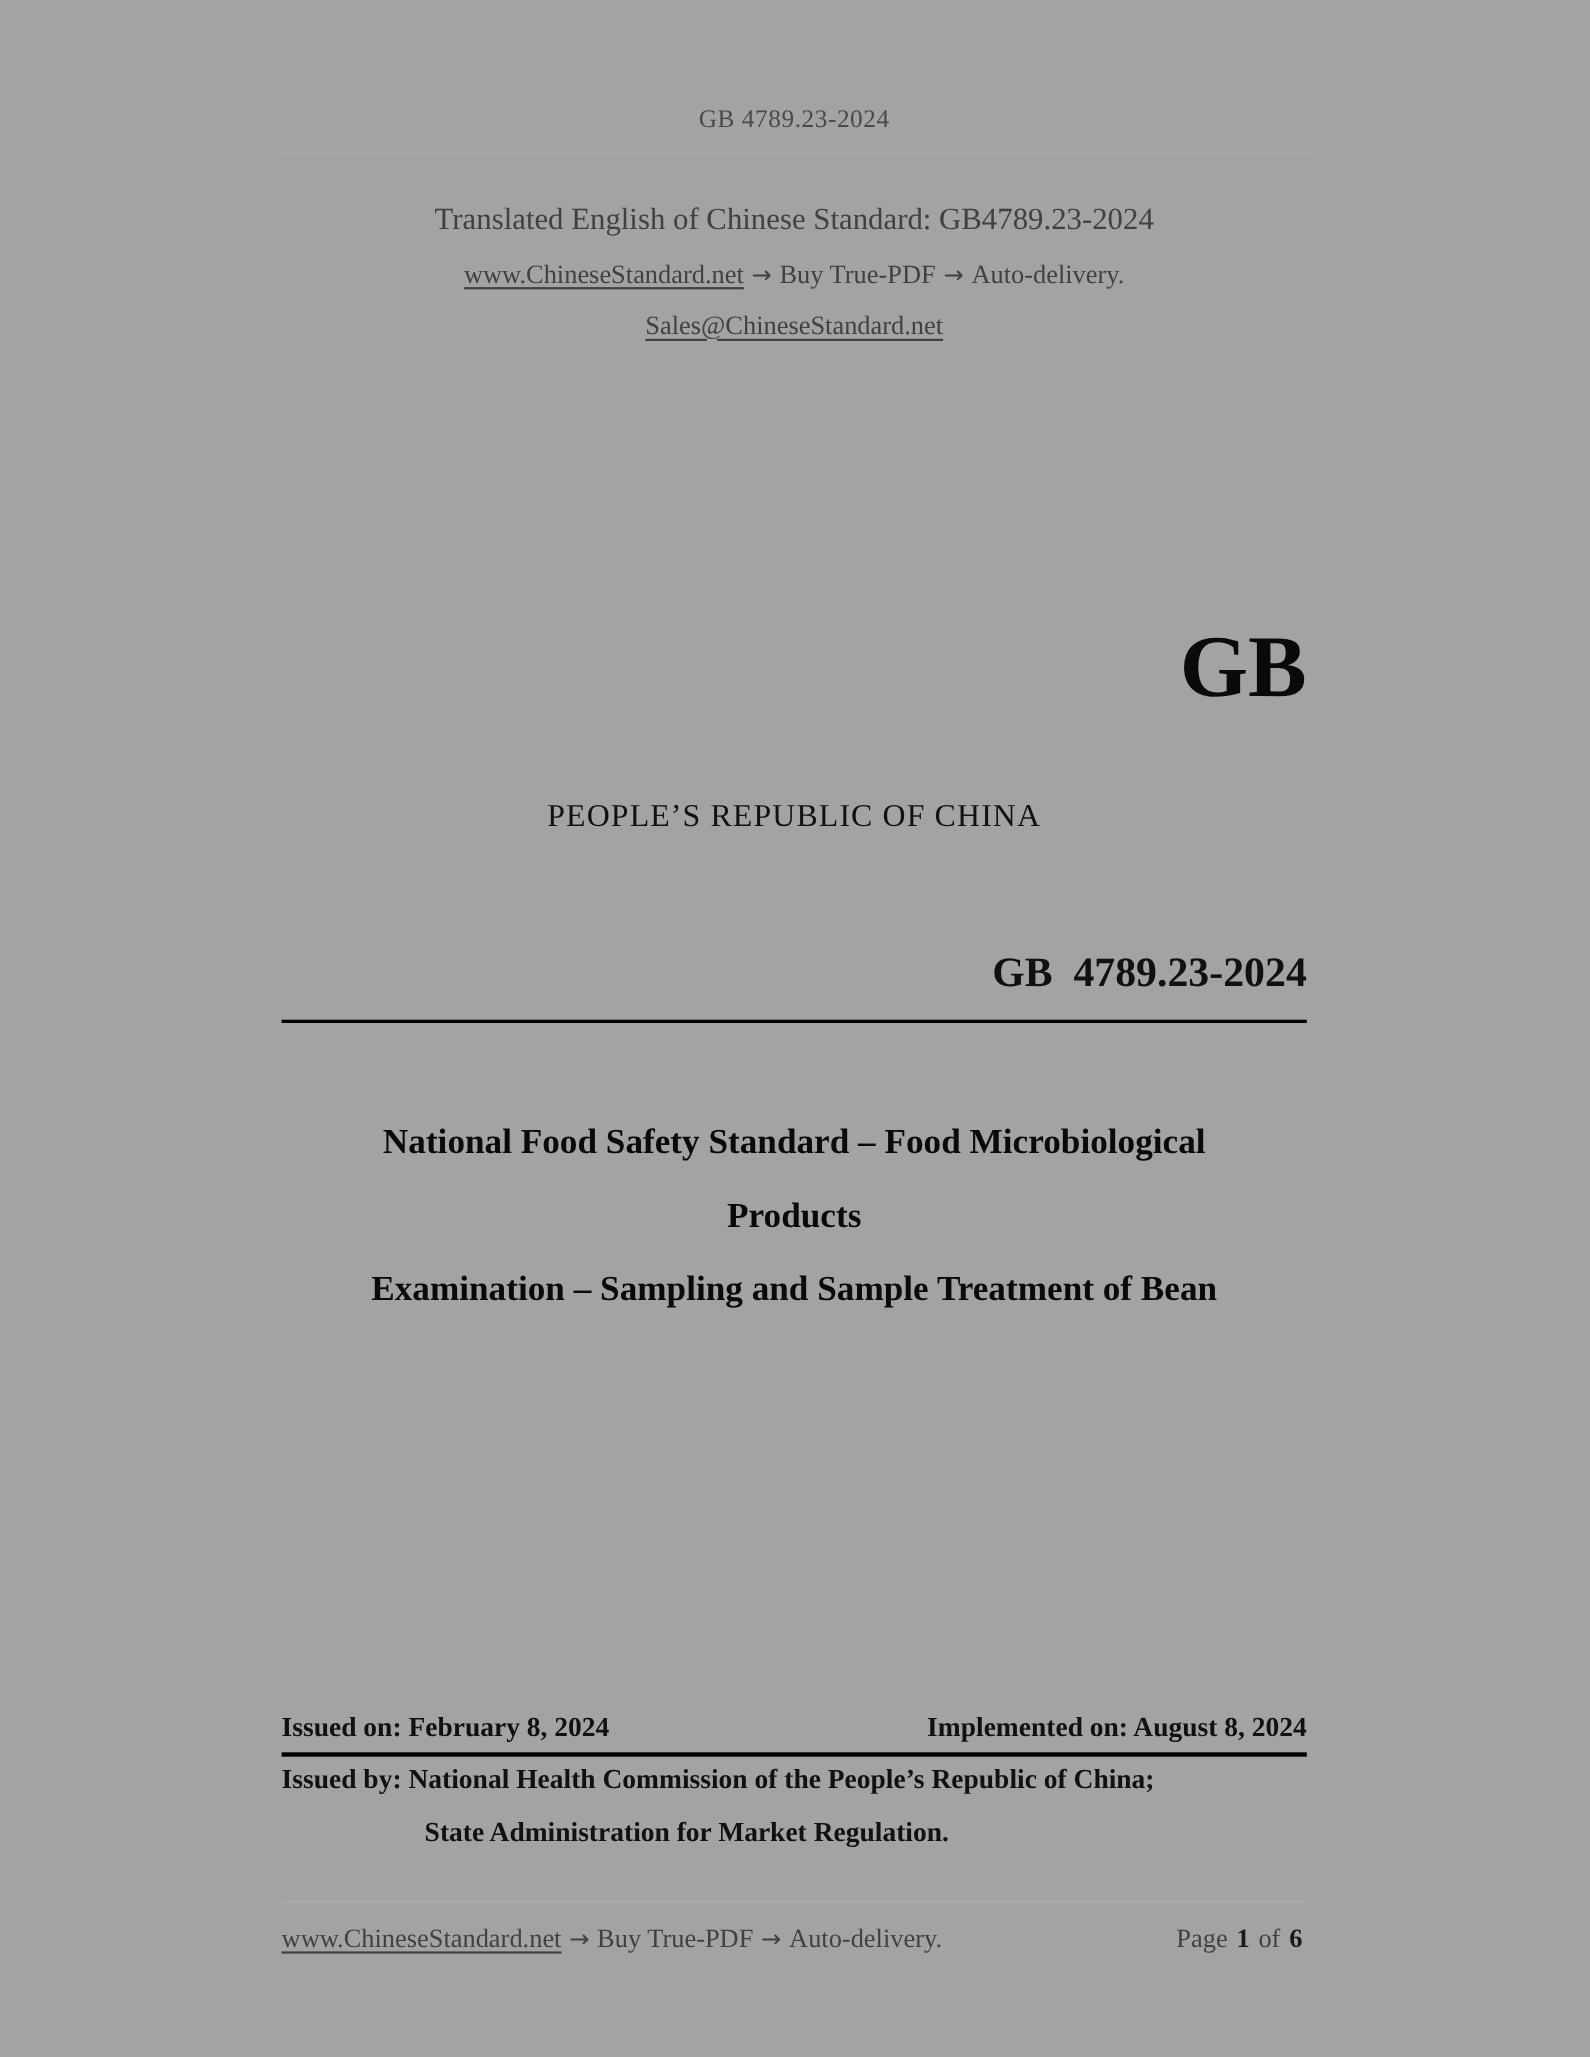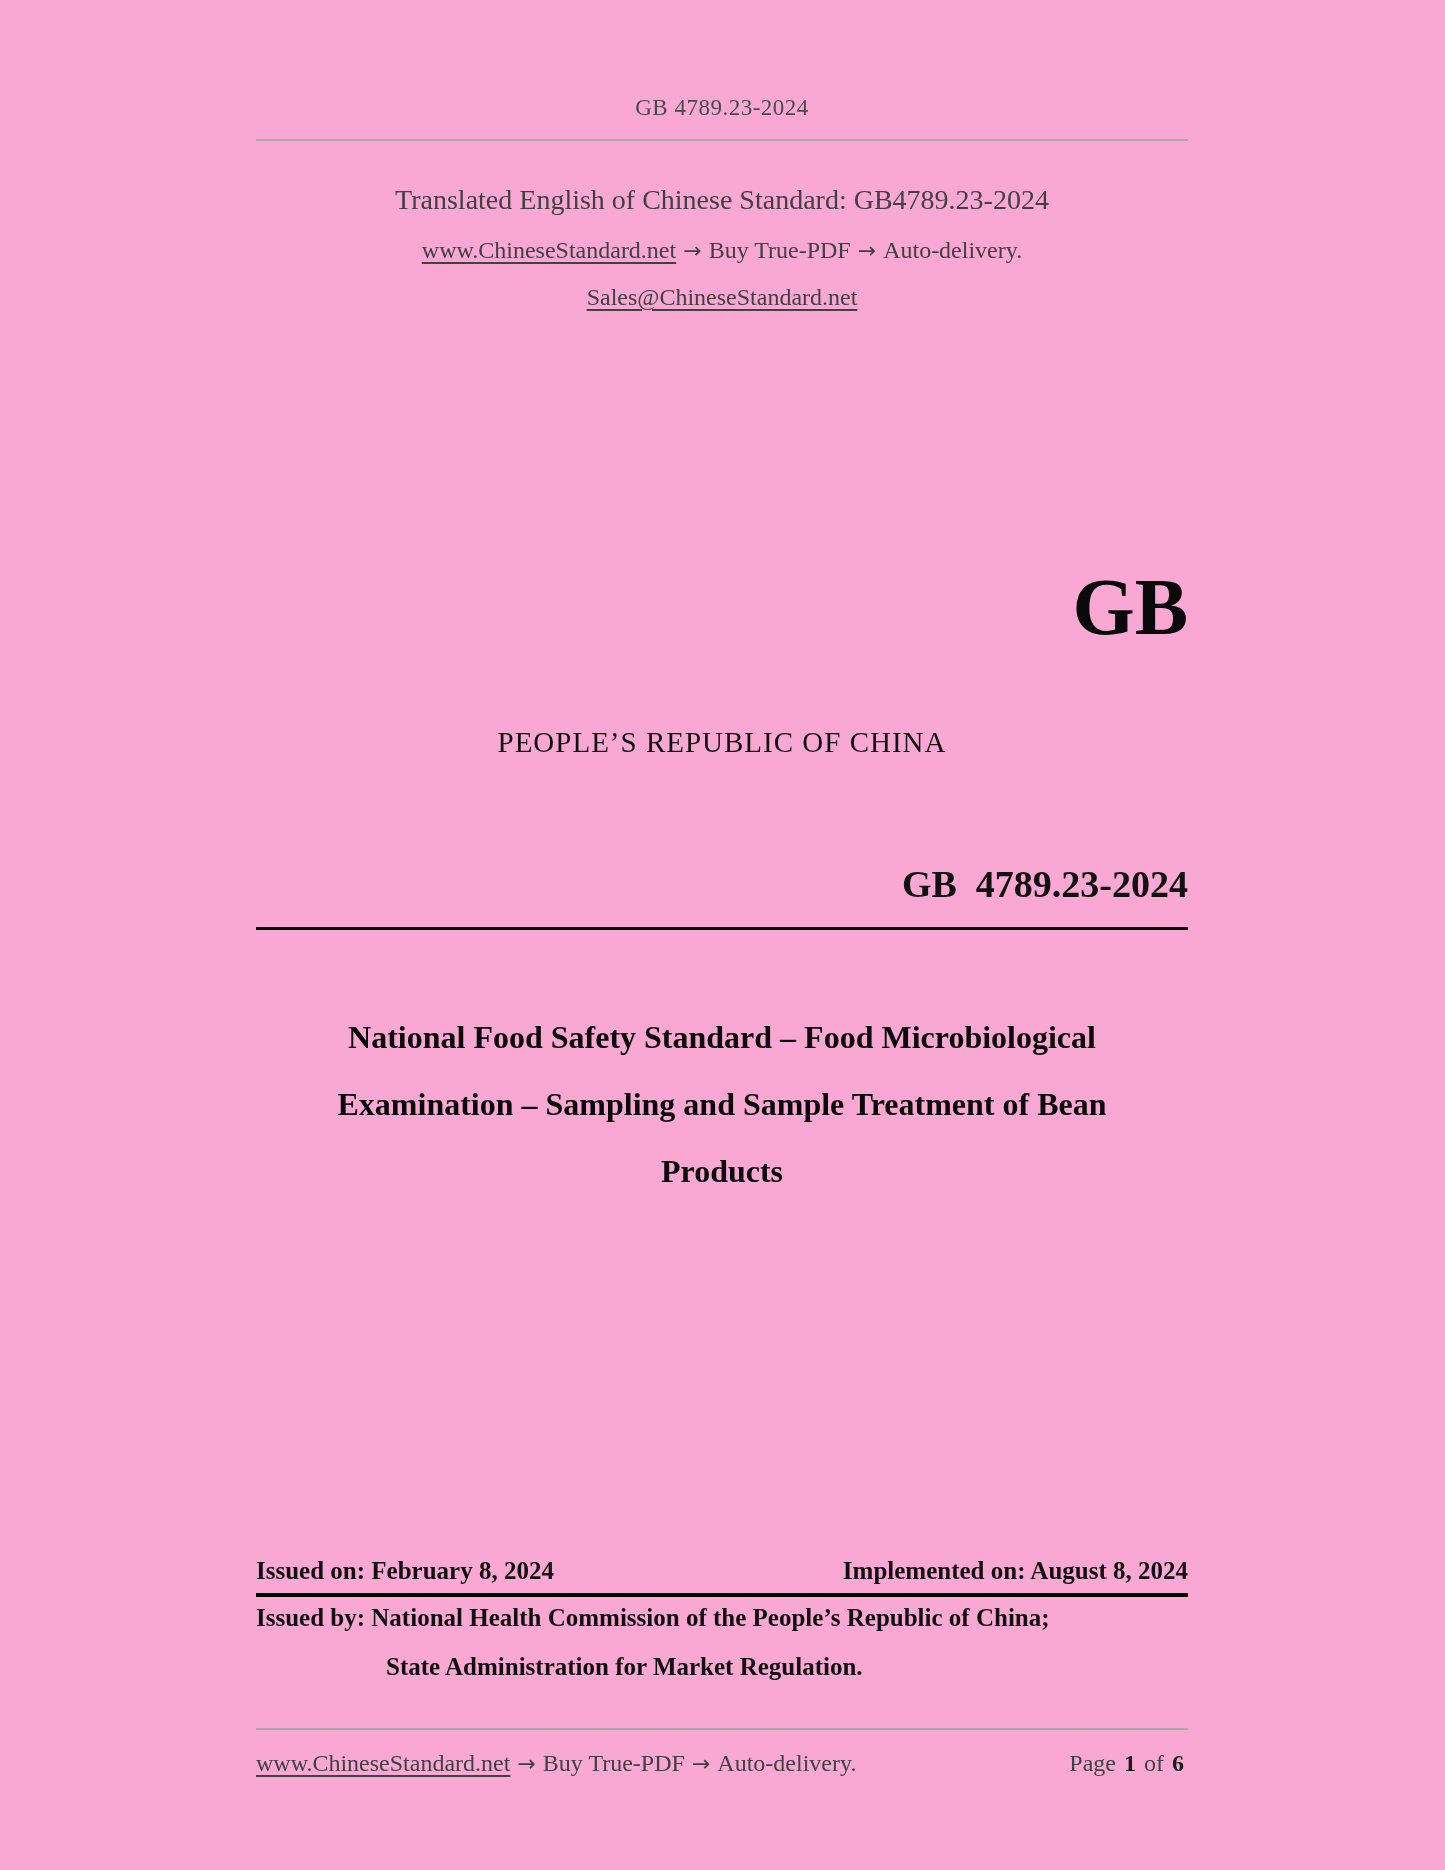--- a/index.html
+++ b/index.html
@@ -1,19 +1,19 @@
 <!DOCTYPE html>
 <html><head>
 <meta charset="utf-8">
 <style>
   html,body{margin:0;padding:0;background:#ffffff;}
   .page{
     position:relative;
     width:1445px;height:1870px;
-    background:#f9a8d4;
+    background:#a3a3a3;
     font-family:"Liberation Serif","DejaVu Serif",serif;
     color:#111111;
     overflow:hidden;
   }
   .content{position:absolute;left:256px;top:0;width:932px;height:100%;}
   .abs{position:absolute;left:0;width:100%;}
   .center{text-align:center;}
   .right{text-align:right;}
   .gray{color:#414141;}
   .rule-thin{position:absolute;left:0;width:100%;height:2px;background:#a9a9a9;}
@@ -64,22 +64,22 @@
 
     <div class="abs right gb-large">GB</div>
 
     <div class="abs center org2">PEOPLE’S REPUBLIC OF CHINA</div>
 
     <div class="abs right gb-code">GB&nbsp; 4789.23-2024</div>
     <div class="rule-thick rule-t1"></div>
 
     <div class="abs center title-en">
       <div>National Food Safety Standard – Food Microbiological</div>
+      <div>Products</div>
       <div>Examination – Sampling and Sample Treatment of Bean</div>
-      <div>Products</div>
     </div>
 
 
     <div class="abs issue-row">
       <span>Issued on: February 8, 2024</span>
       <span>Implemented on: August 8, 2024</span>
     </div>
     <div class="rule-thick rule-t2"></div>
 
     <div class="abs issued-by">Issued by: National Health Commission of the People’s Republic of China;</div>

